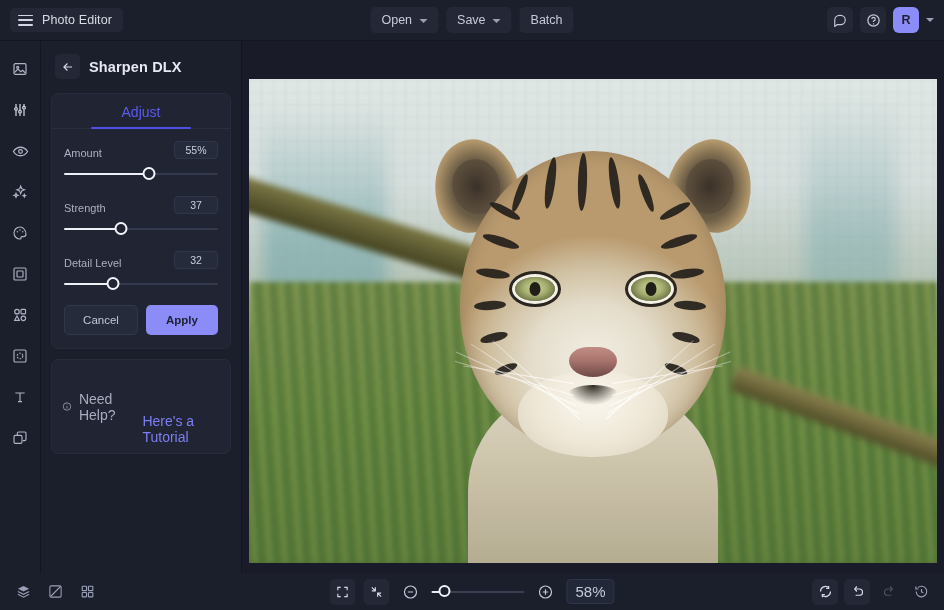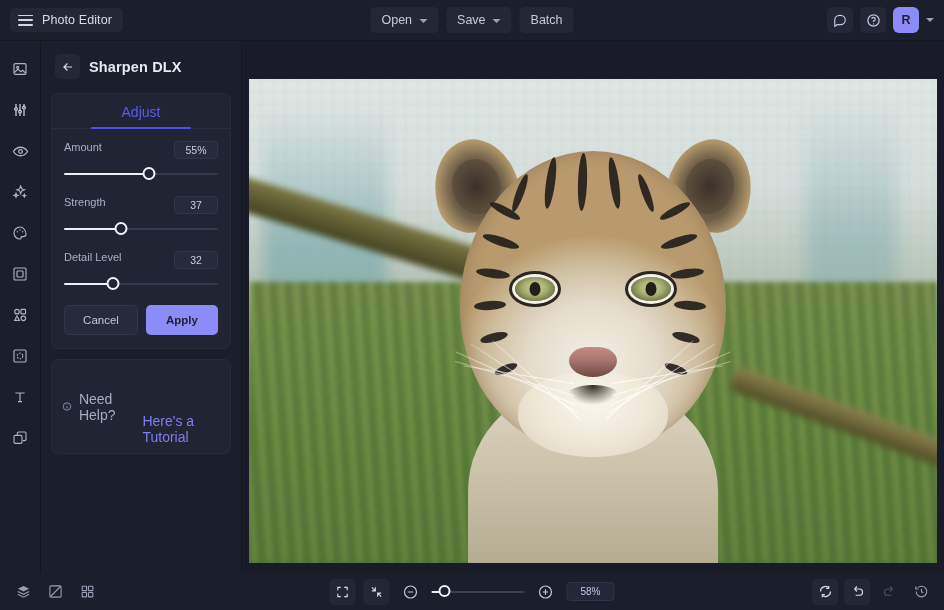--- a/index.html
+++ b/index.html
@@ -85,21 +85,21 @@
     color: #7f8598; cursor: pointer; position: relative;
   }
   .tab.active { color: #5b5bf2; }
   .tab.active::after {
     content: ""; position: absolute; left: 22%; right: 22%; bottom: -1px;
     height: 2.5px; background: #4f4fe8; border-radius: 2px;
   }
 
   .controls { padding: 12px 12px 14px 12px; }
   .ctrl + .ctrl { margin-top: 15px; }
-  .ctrl-row { display: flex; align-items: flex-start; justify-content: space-between; margin-bottom: 8px; }
+  .ctrl-row { display: flex; align-items: flex-end; justify-content: space-between; margin-bottom: 8px; }
   .ctrl-label { color: #aab0c2; font-size: 11px; }
   .ctrl-value {
     min-width: 44px; text-align: center; color: #c9cede; font-size: 10.5px;
     background: #262b3b; border: 1px solid #30364a; border-radius: 4px; padding: 2px 6px;
   }
   .slider { position: relative; height: 14px; }
   .track { position: absolute; top: 6px; left: 0; right: 0; height: 2px; background: #343a4d; border-radius: 2px; }
   .fill { position: absolute; top: 6px; left: 0; height: 2px; background: #eef0f6; border-radius: 2px; }
   .thumb {
     position: absolute; top: 0; width: 13px; height: 13px; border-radius: 50%;
@@ -201,21 +201,21 @@
   .bb-left, .bb-right { display: flex; align-items: center; gap: 6px; }
   .bb-center { position: absolute; left: 50%; transform: translateX(-50%); display: flex; align-items: center; gap: 8px; }
   .bb-btn { width: 26px; height: 26px; border-radius: 5px; display: flex; align-items: center; justify-content: center; cursor: pointer; }
   .bb-btn.boxed { background: #242836; }
   .bb-btn.disabled { opacity: .38; cursor: default; }
   .zoomslider { position: relative; width: 93px; height: 14px; }
   .zs-track { position: absolute; top: 6px; left: 0; right: 0; height: 2px; background: #3a4054; border-radius: 2px; }
   .zs-fill { position: absolute; top: 6px; left: 0; height: 2px; background: #e9ecf4; border-radius: 2px; }
   .zs-thumb { position: absolute; top: 0; width: 12px; height: 12px; border-radius: 50%; background: #1b1e2b; border: 2.2px solid #f0f2f8; transform: translateX(-50%); cursor: pointer; }
   .zoomval {
-    min-width: 48px; text-align: center; font-size: 10px; color: #c3c8da;
+    min-width: 48px; text-align: center; font-size: 15px; color: #c3c8da;
     background: #232838; border: 1px solid #2f3548; border-radius: 4px; padding: 3px 8px;
   }
   .bb-right { margin-left: auto; }
 </style>
 </head>
 <body>
 
 <div class="app">
 
   <div class="topbar">

